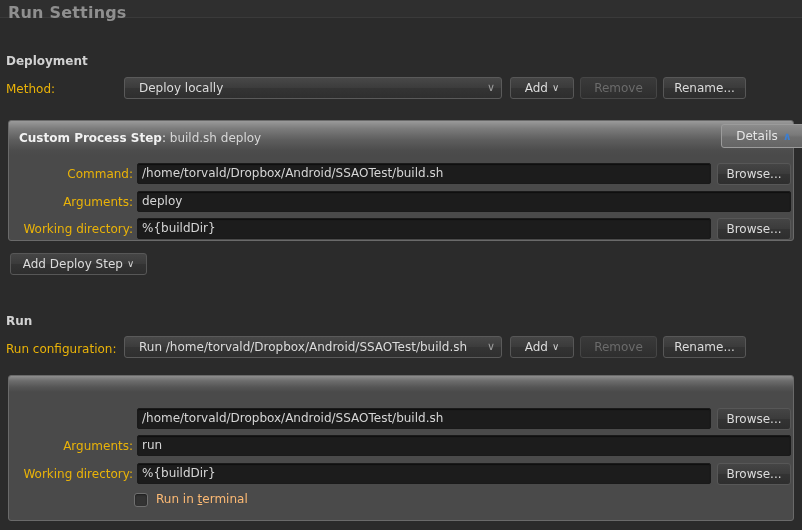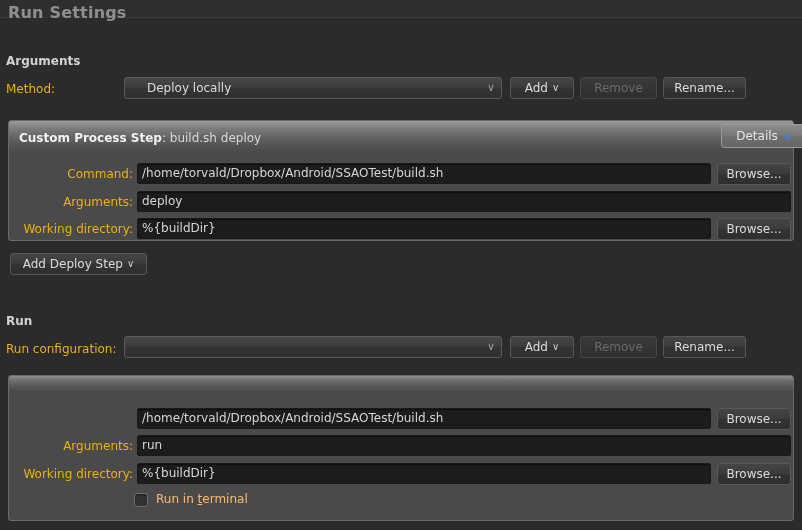--- a/index.html
+++ b/index.html
@@ -79,21 +79,21 @@
   .combo {
     position: absolute;
     box-sizing: border-box;
     height: 22px;
     background: linear-gradient(to bottom, #484848 0%, #3c3c3c 48%, #343434 52%, #2f2f2f 100%);
     border: 1px solid #5a5a5a;
     border-radius: 3px;
     color: #dcdcdc;
     font-size: 12px;
     line-height: 20px;
-    padding: 0 22px 0 22px;
+    padding: 0 22px 0 14px;
     white-space: nowrap;
     overflow: hidden;
   }
   .combo .chev {
     position: absolute;
     right: 6px; top: 0;
     height: 20px;
     line-height: 20px;
     color: #9c9c9c;
     font-size: 11px;
@@ -201,21 +201,21 @@
 </style>
 </head>
 <body>
 
 <div class="titlebar">
   <div class="titlebar-text">Run Settings</div>
 </div>
 
 <div class="page">
 
-  <div class="section-heading" style="left:6px; top:23px;">Arguments</div>
+  <div class="section-heading" style="left:6px; top:23px;">Deployment</div>
 
   <div class="lbl" style="left:6px; top:51px;">Method:</div>
 
   <div class="combo" style="left:124px; top:46px; width:378px;">
     <span>Deploy locally</span>
     <span class="chev">∨</span>
   </div>
 
   <div class="btn" style="left:510px; top:46px; width:64px;">
     <span>Add</span><span class="chev">∨</span>
@@ -260,20 +260,21 @@
 
   <div class="btn" style="left:10px; top:222px; width:137px;">
     <span>Add Deploy Step</span><span class="chev">∨</span>
   </div>
 
   <div class="section-heading" style="left:6px; top:283px;">Run</div>
 
   <div class="lbl" style="left:6px; top:311px;">Run configuration:</div>
 
   <div class="combo" style="left:124px; top:305px; width:378px;">
+    <span>Run /home/torvald/Dropbox/Android/SSAOTest/build.sh</span>
     <span class="chev">∨</span>
   </div>
 
   <div class="btn" style="left:510px; top:305px; width:64px;">
     <span>Add</span><span class="chev">∨</span>
   </div>
 
   <div class="btn disabled" style="left:580px; top:305px; width:77px;">
     <span>Remove</span>
   </div>

